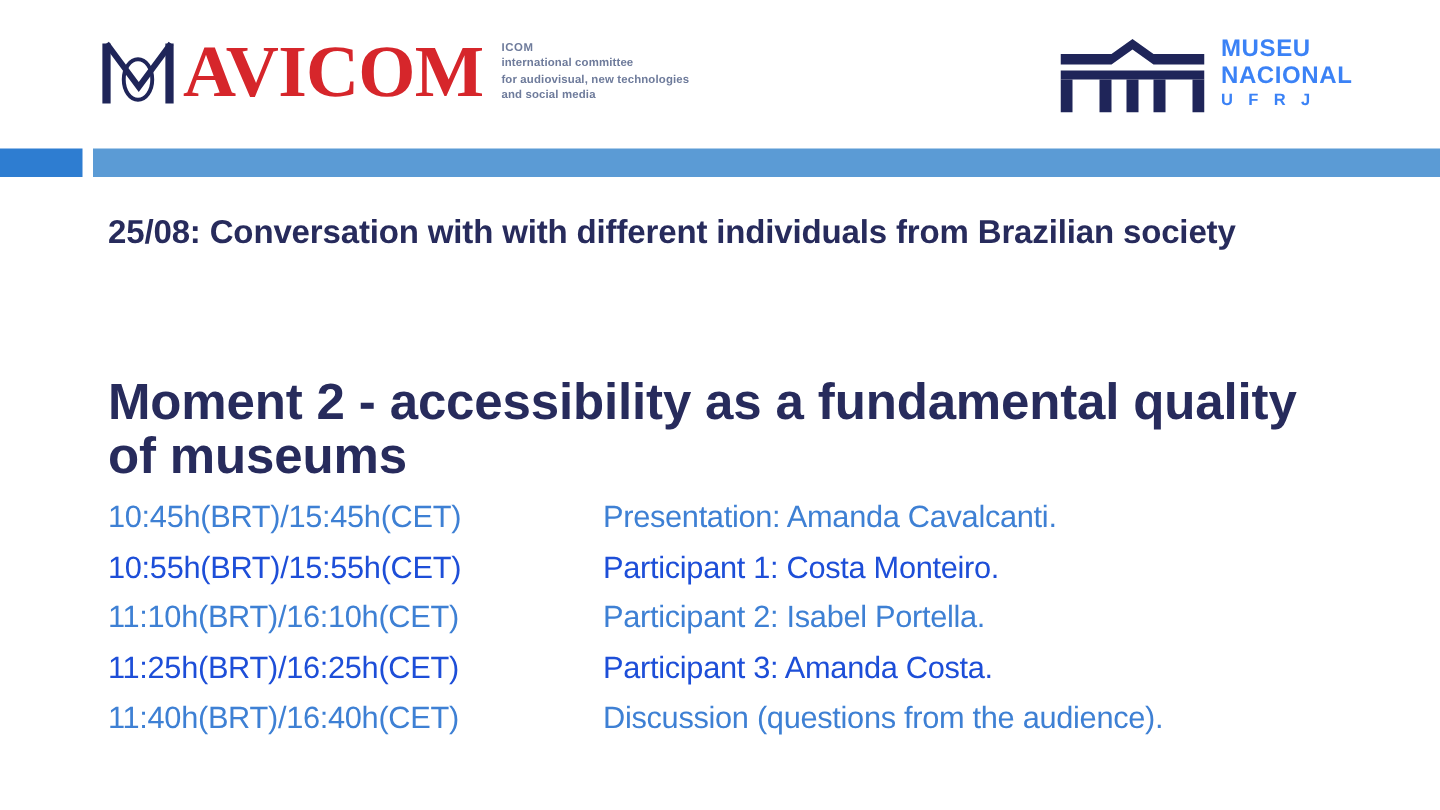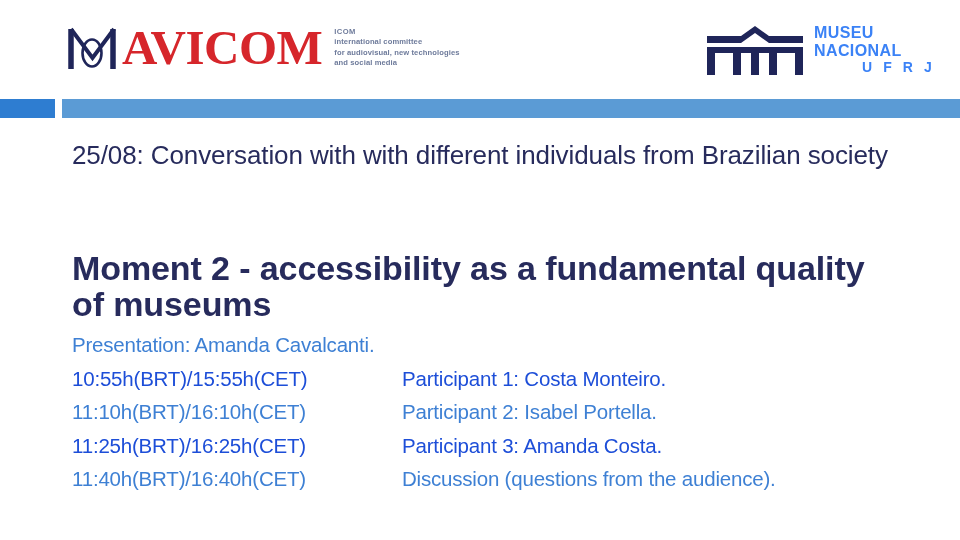--- a/index.html
+++ b/index.html
@@ -86,24 +86,23 @@
     color: #3b82f6;
     font-weight: 700;
   }
   .museu-text .l1,
   .museu-text .l2 {
     font-size: 16px;
     line-height: 17.5px;
     letter-spacing: 0.4px;
   }
   .museu-text .l3 {
-    font-size: 14px;
+    font-size: 11px;
     line-height: 16px;
     letter-spacing: 3.6px;
-    margin-left: 48px;
   }
 
   
   .bar-left {
     position: absolute;
     left: 0;
     top: 99px;
     width: 55px;
     height: 19px;
     background: #2E7DD1;
@@ -116,23 +115,23 @@
     height: 19px;
     background: #5B9BD5;
   }
 
   
   .title {
     position: absolute;
     left: 72px;
     top: 136px;
     width: 820px;
-    font-size: 26px;
+    font-size: 22px;
     line-height: 38px;
-    font-weight: 400;
+    font-weight: 700;
     color: #272B5C;
     letter-spacing: -0.1px;
   }
 
   .subtitle {
     position: absolute;
     left: 72px;
     top: 250px;
     width: 830px;
     font-size: 34px;
@@ -213,20 +212,21 @@
 
   <div class="bar-left"></div>
   <div class="bar-main"></div>
 
   <div class="title">25/08: Conversation with with different individuals from Brazilian society</div>
 
   <div class="subtitle">Moment 2 - accessibility as a fundamental quality of museums</div>
 
   <div class="schedule">
     <div class="sched-row tone-accent">
+      <span class="sched-time">10:45h(BRT)/15:45h(CET)</span>
       <span class="sched-desc">Presentation: Amanda Cavalcanti.</span>
     </div>
     <div class="sched-row tone-dark">
       <span class="sched-time">10:55h(BRT)/15:55h(CET)</span>
       <span class="sched-desc">Participant 1: Costa Monteiro.</span>
     </div>
     <div class="sched-row tone-accent">
       <span class="sched-time">11:10h(BRT)/16:10h(CET)</span>
       <span class="sched-desc">Participant 2: Isabel Portella.</span>
     </div>

